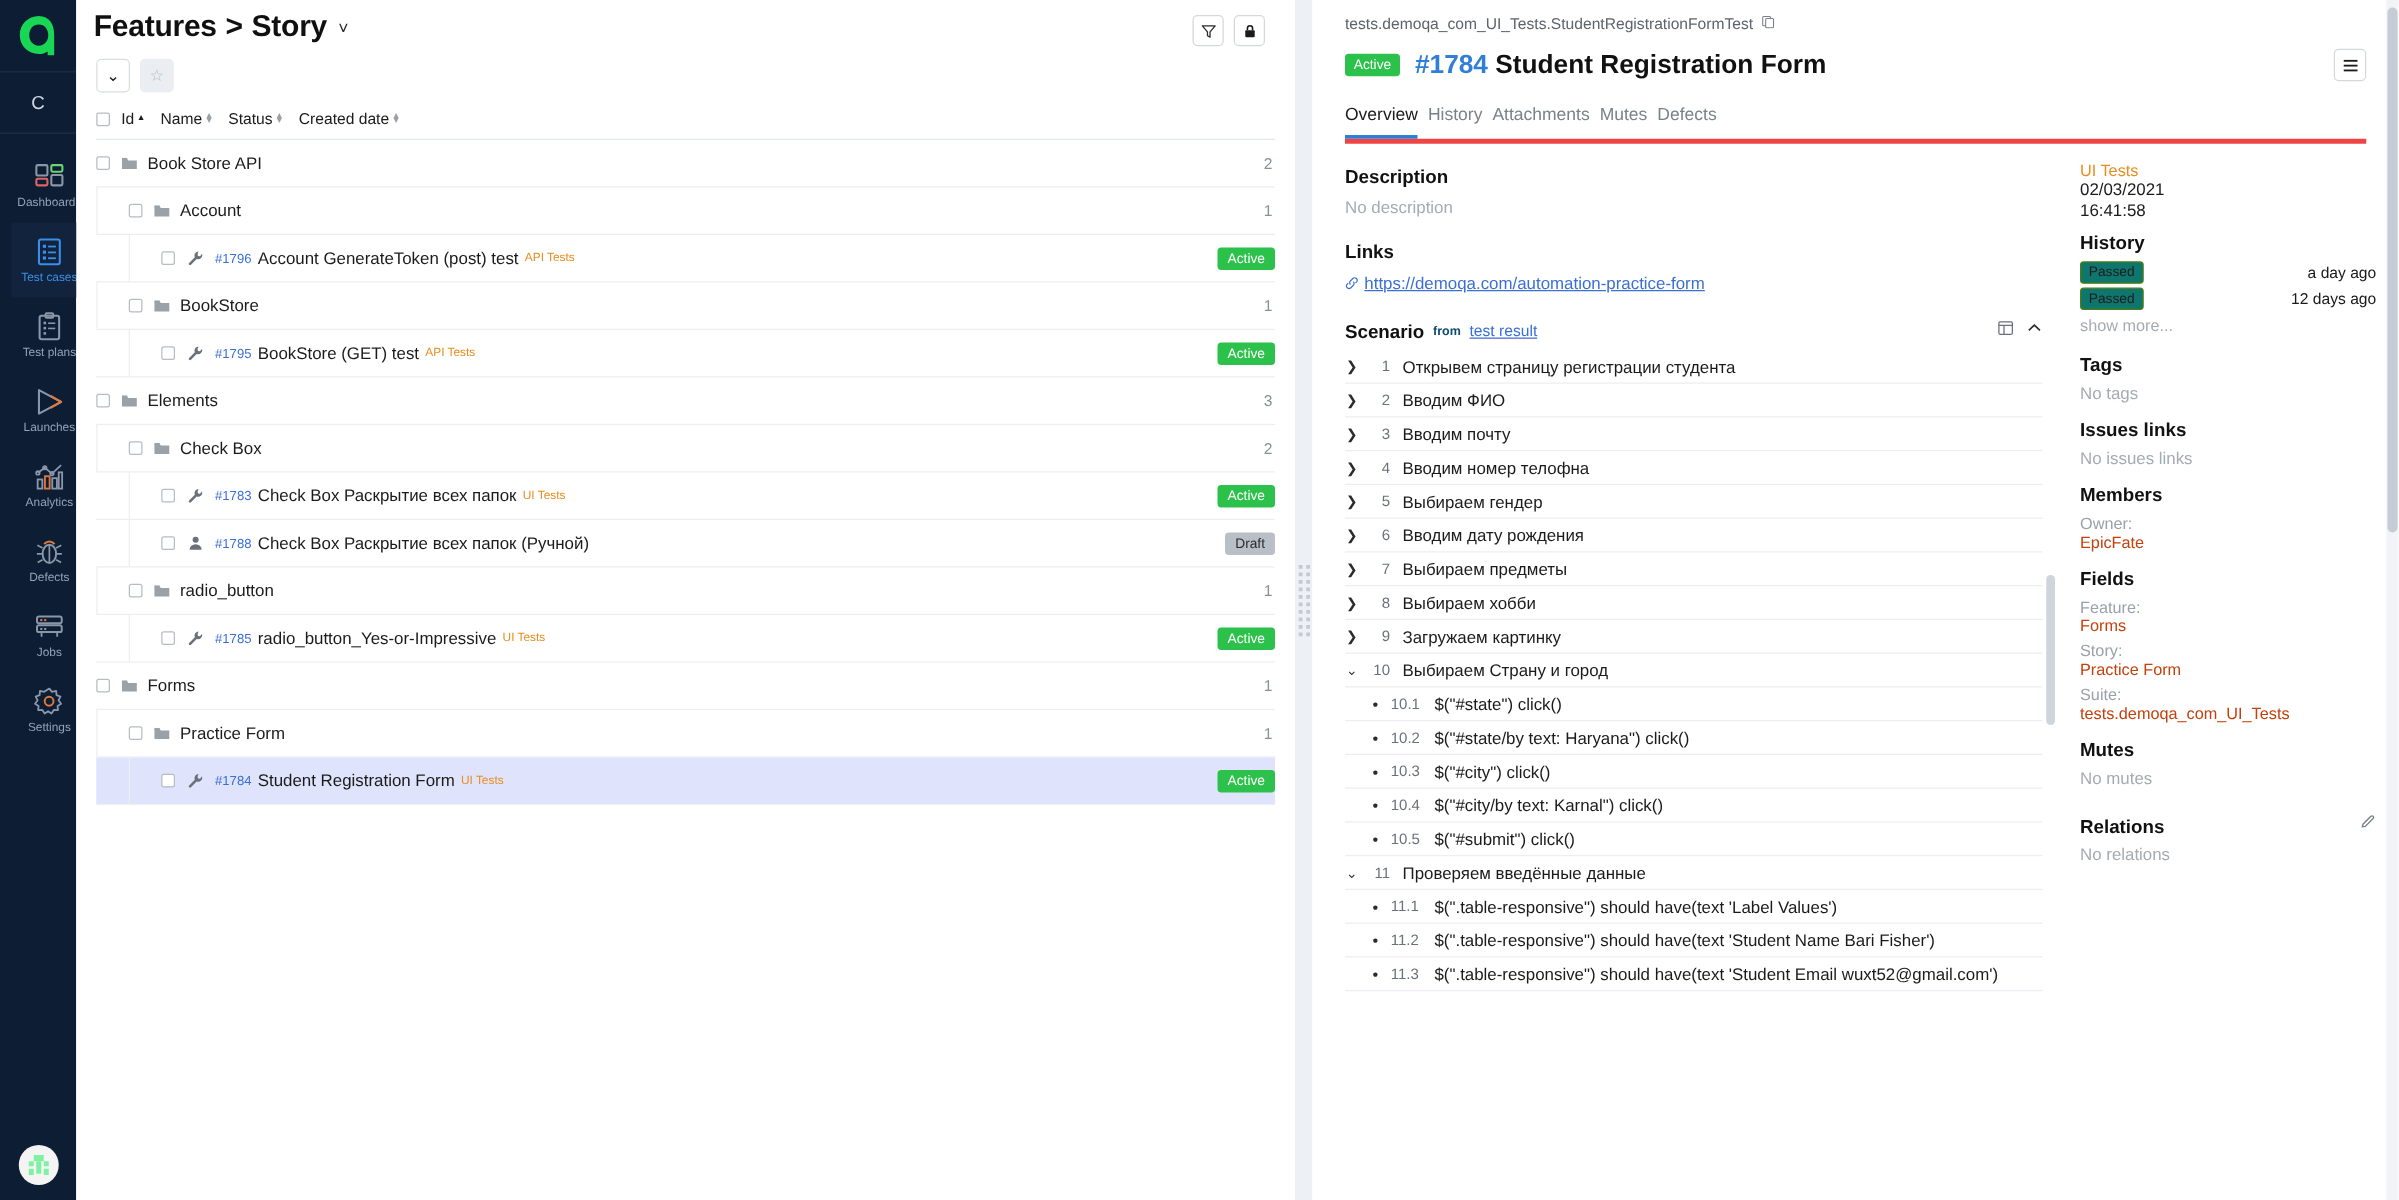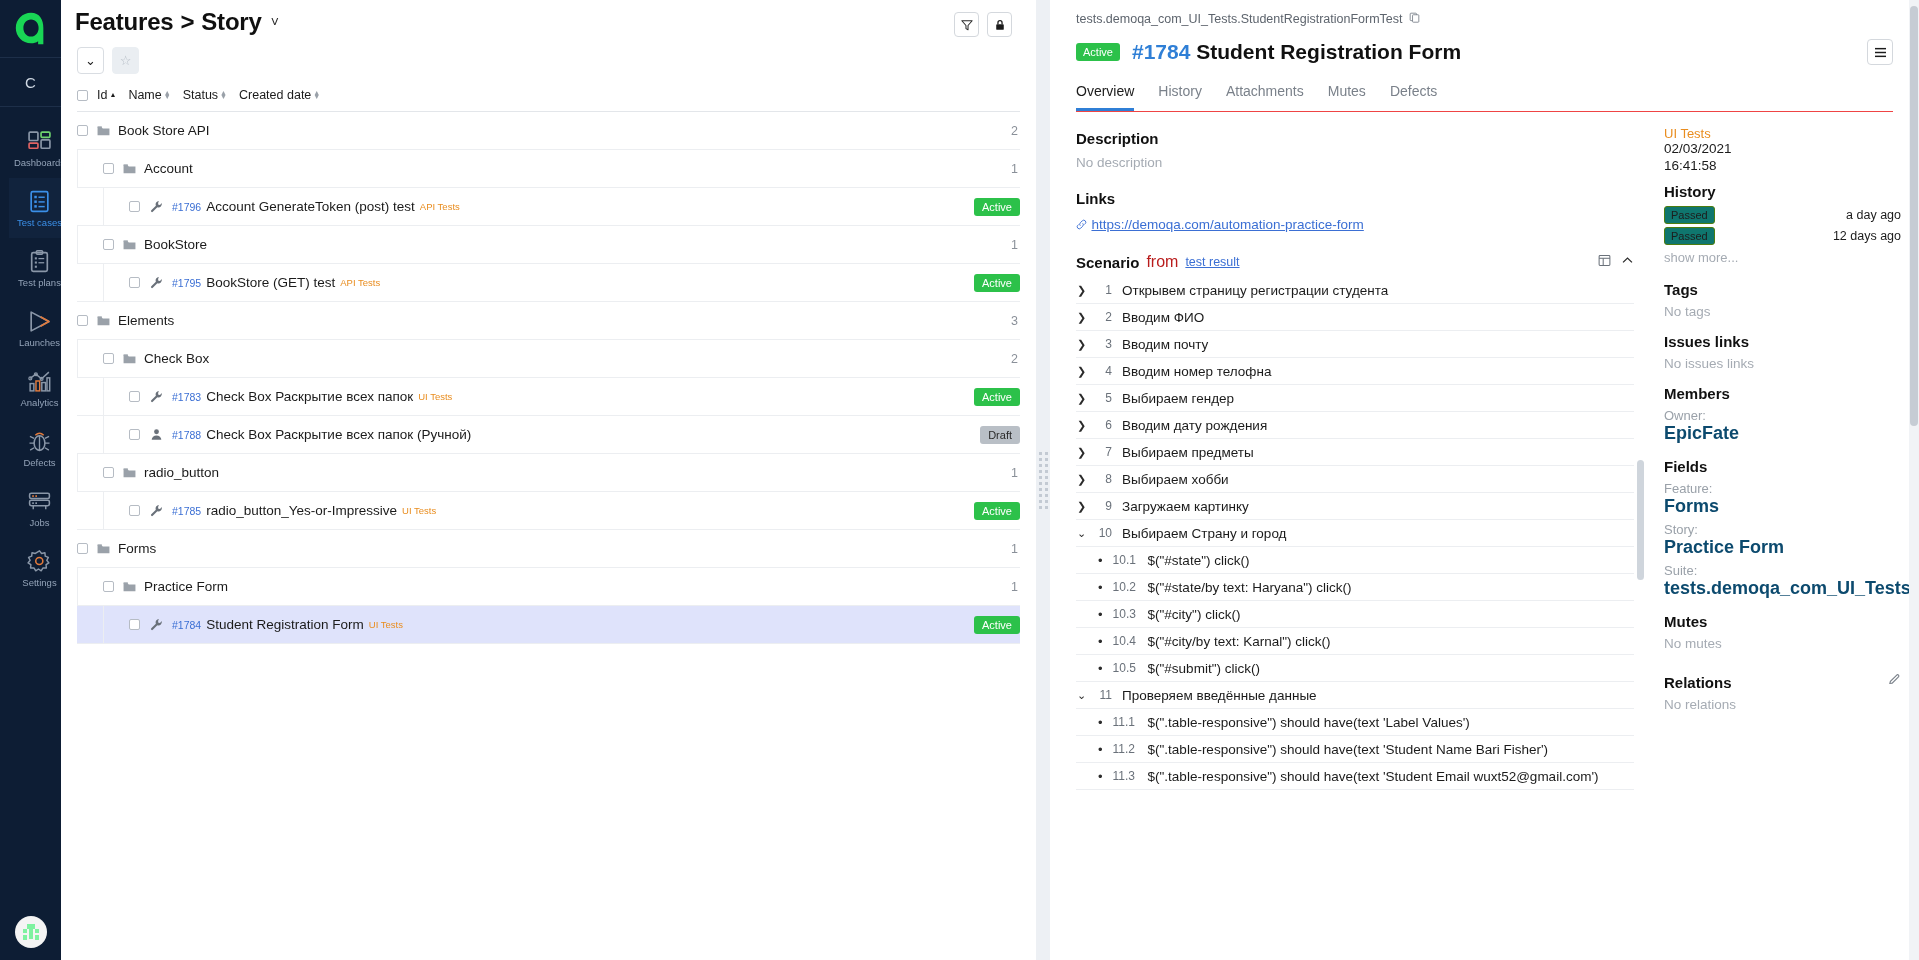--- a/index.html
+++ b/index.html
@@ -166,37 +166,37 @@
     background: #2cc14a; color: #fff; font-size: 11px; padding: 3px 7px; border-radius: 3px;
   }
   .d-title { font-size: 21px; font-weight: bold; color: #111; }
   .d-title .num { color: #2f7fd6; }
   .burger {
     margin-left: auto; width: 26px; height: 26px; border: 1px solid #d4d8dd;
     border-radius: 4px; background: #fff;
     display: flex; align-items: center; justify-content: center; cursor: pointer;
   }
   .tabs {
-    display: flex; gap: 24px; margin-top: 18px;
-    border-bottom: 1px solid #ef4444;
+    display: flex; gap: 8px; margin-top: 18px;
+    border-bottom: 4px solid #ef4444;
     font-size: 14px;
   }
   .tab { padding-bottom: 9px; color: #7a818a; cursor: pointer; }
   .tab.on { color: #1b1b1b; border-bottom: 3px solid #2f7fd6; }
 
   .d-body { flex: 1 1 auto; display: flex; overflow: hidden; }
   .d-main { flex: 1 1 auto; padding: 18px 20px 0 26px; overflow: hidden; }
   .d-side { width: 265px; flex: 0 0 265px; padding: 14px 18px 0 10px; overflow: hidden; }
 
   h3.sec { font-size: 15px; font-weight: bold; color: #111; margin-bottom: 8px; }
   .link { color: #3b6fd4; text-decoration: underline; font-size: 13.5px; }
   .muted { color: #a5abb3; font-size: 13.5px; }
   .blk { margin-bottom: 20px; }
   .scen-head { display: flex; align-items: center; gap: 7px; margin-bottom: 6px; }
-  .scen-head .from { font-size: 16px; color: #b91c1c; font-weight: normal; }
+  .scen-head .from { font-size: 10px; color: #0c4a6e; font-weight: bold; }
   .scen-tools { margin-left: auto; display: flex; gap: 10px; align-items: center; color: #6a717a; }
 
   .step {
     display: flex; align-items: center; gap: 10px;
     height: 27px; border-bottom: 1px solid #eceef1;
     font-size: 13.5px; color: #1b1b1b;
   }
   .step .tw { width: 11px; color: #2b2b2b; font-size: 11px; display:inline-flex; justify-content:center; }
   .step .idx { color: #6a717a; font-size: 12px; min-width: 15px; text-align: right; }
   .substep {
@@ -213,21 +213,21 @@
   h4.sside { font-size: 15px; font-weight: bold; color: #111; margin: 9px 0 6px; }
   .hist-row { display: flex; align-items: center; margin-bottom: 3px; }
   .passed {
     background: #0f766e; color: #1d1d1d; font-size: 11px;
     padding: 2px 6px; border-radius: 3px; border: 1px solid #4d7c0f;
   }
   .hist-when { margin-left: auto; font-size: 12.5px; color: #1b1b1b; }
   .showmore { color: #a5abb3; font-size: 13px; margin-top: 5px; }
   .side-blk { margin-bottom: 14px; }
   .flabel { color: #9aa1a9; font-size: 13px; }
-  .fval { color: #0c4a6e; font-size: 18px; margin-bottom: 5px; font-weight: bold; }
+  .fval { color: #c2410c; font-size: 13px; margin-bottom: 5px; }
   .sec-with-edit { display: flex; align-items: center; }
   .sec-with-edit .pencil { margin-left: auto; color: #7a818a; }
 
   
   .vscroll {
     position: absolute; right: 0; top: 0; width: 10px; height: 960px;
     background: #f1f3f6;
   }
   .vscroll i {
     position: absolute; left: 1px; width: 8px; background: #c6ccd4; border-radius: 4px;

